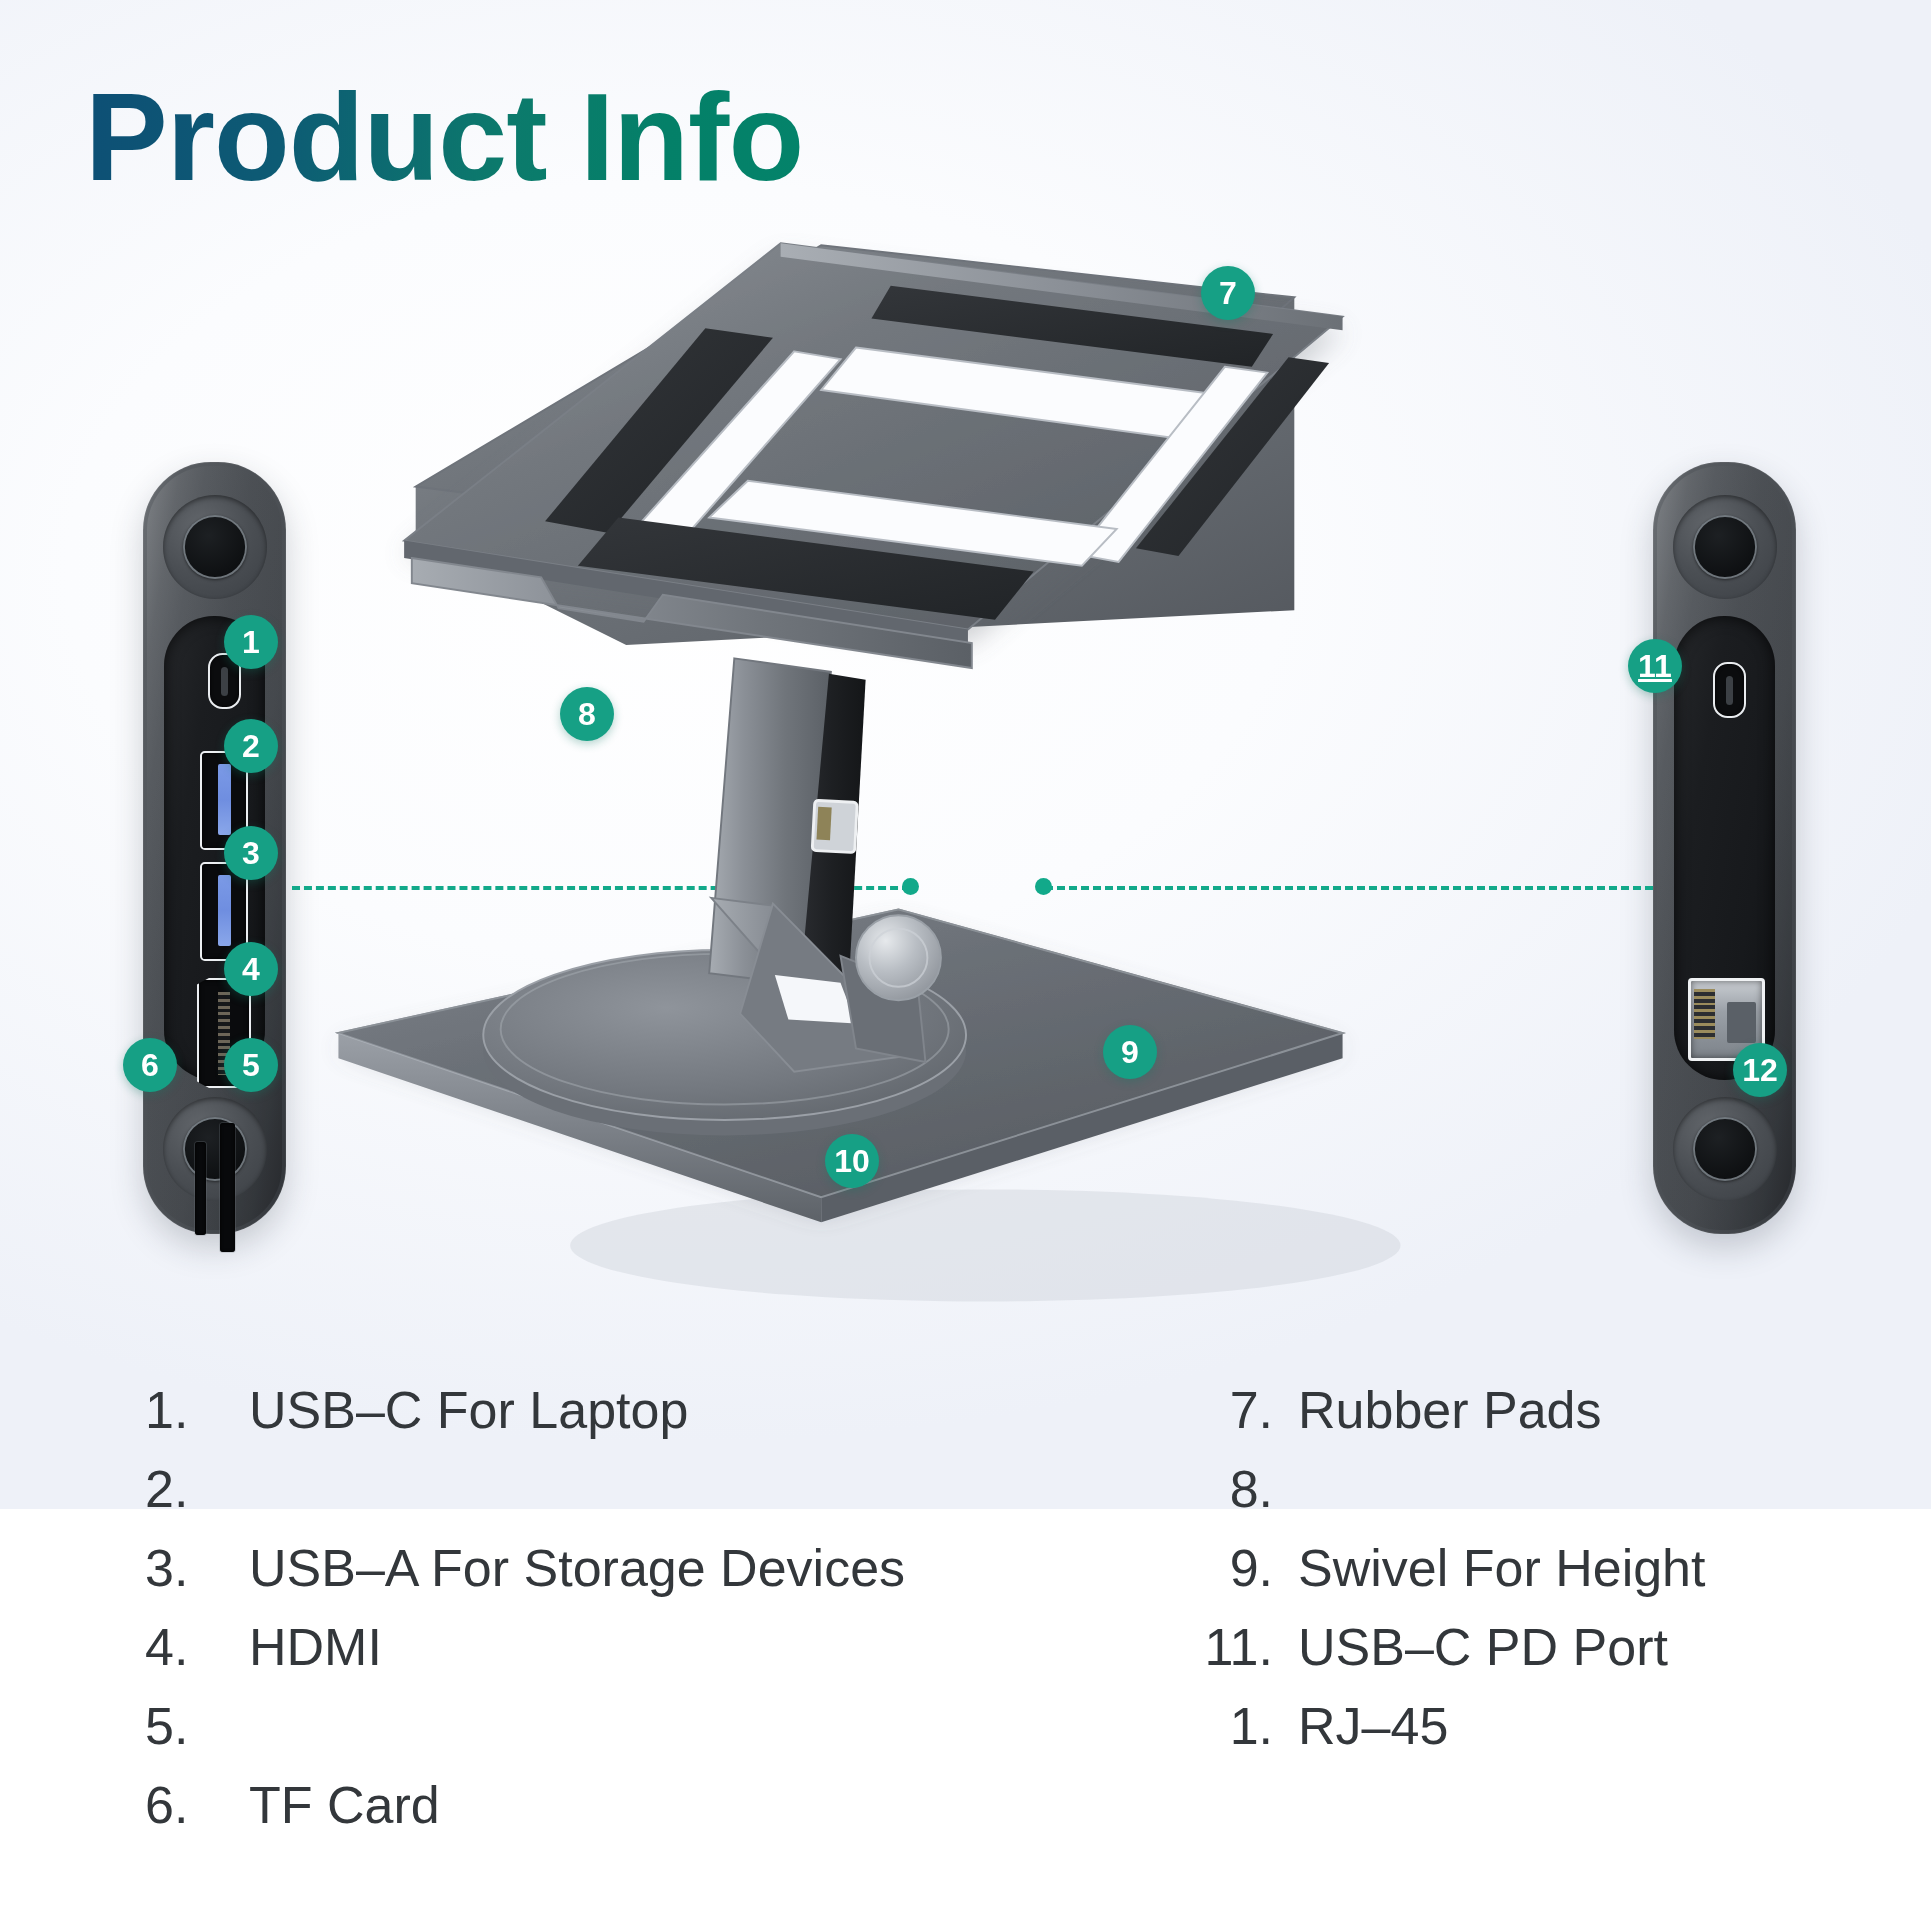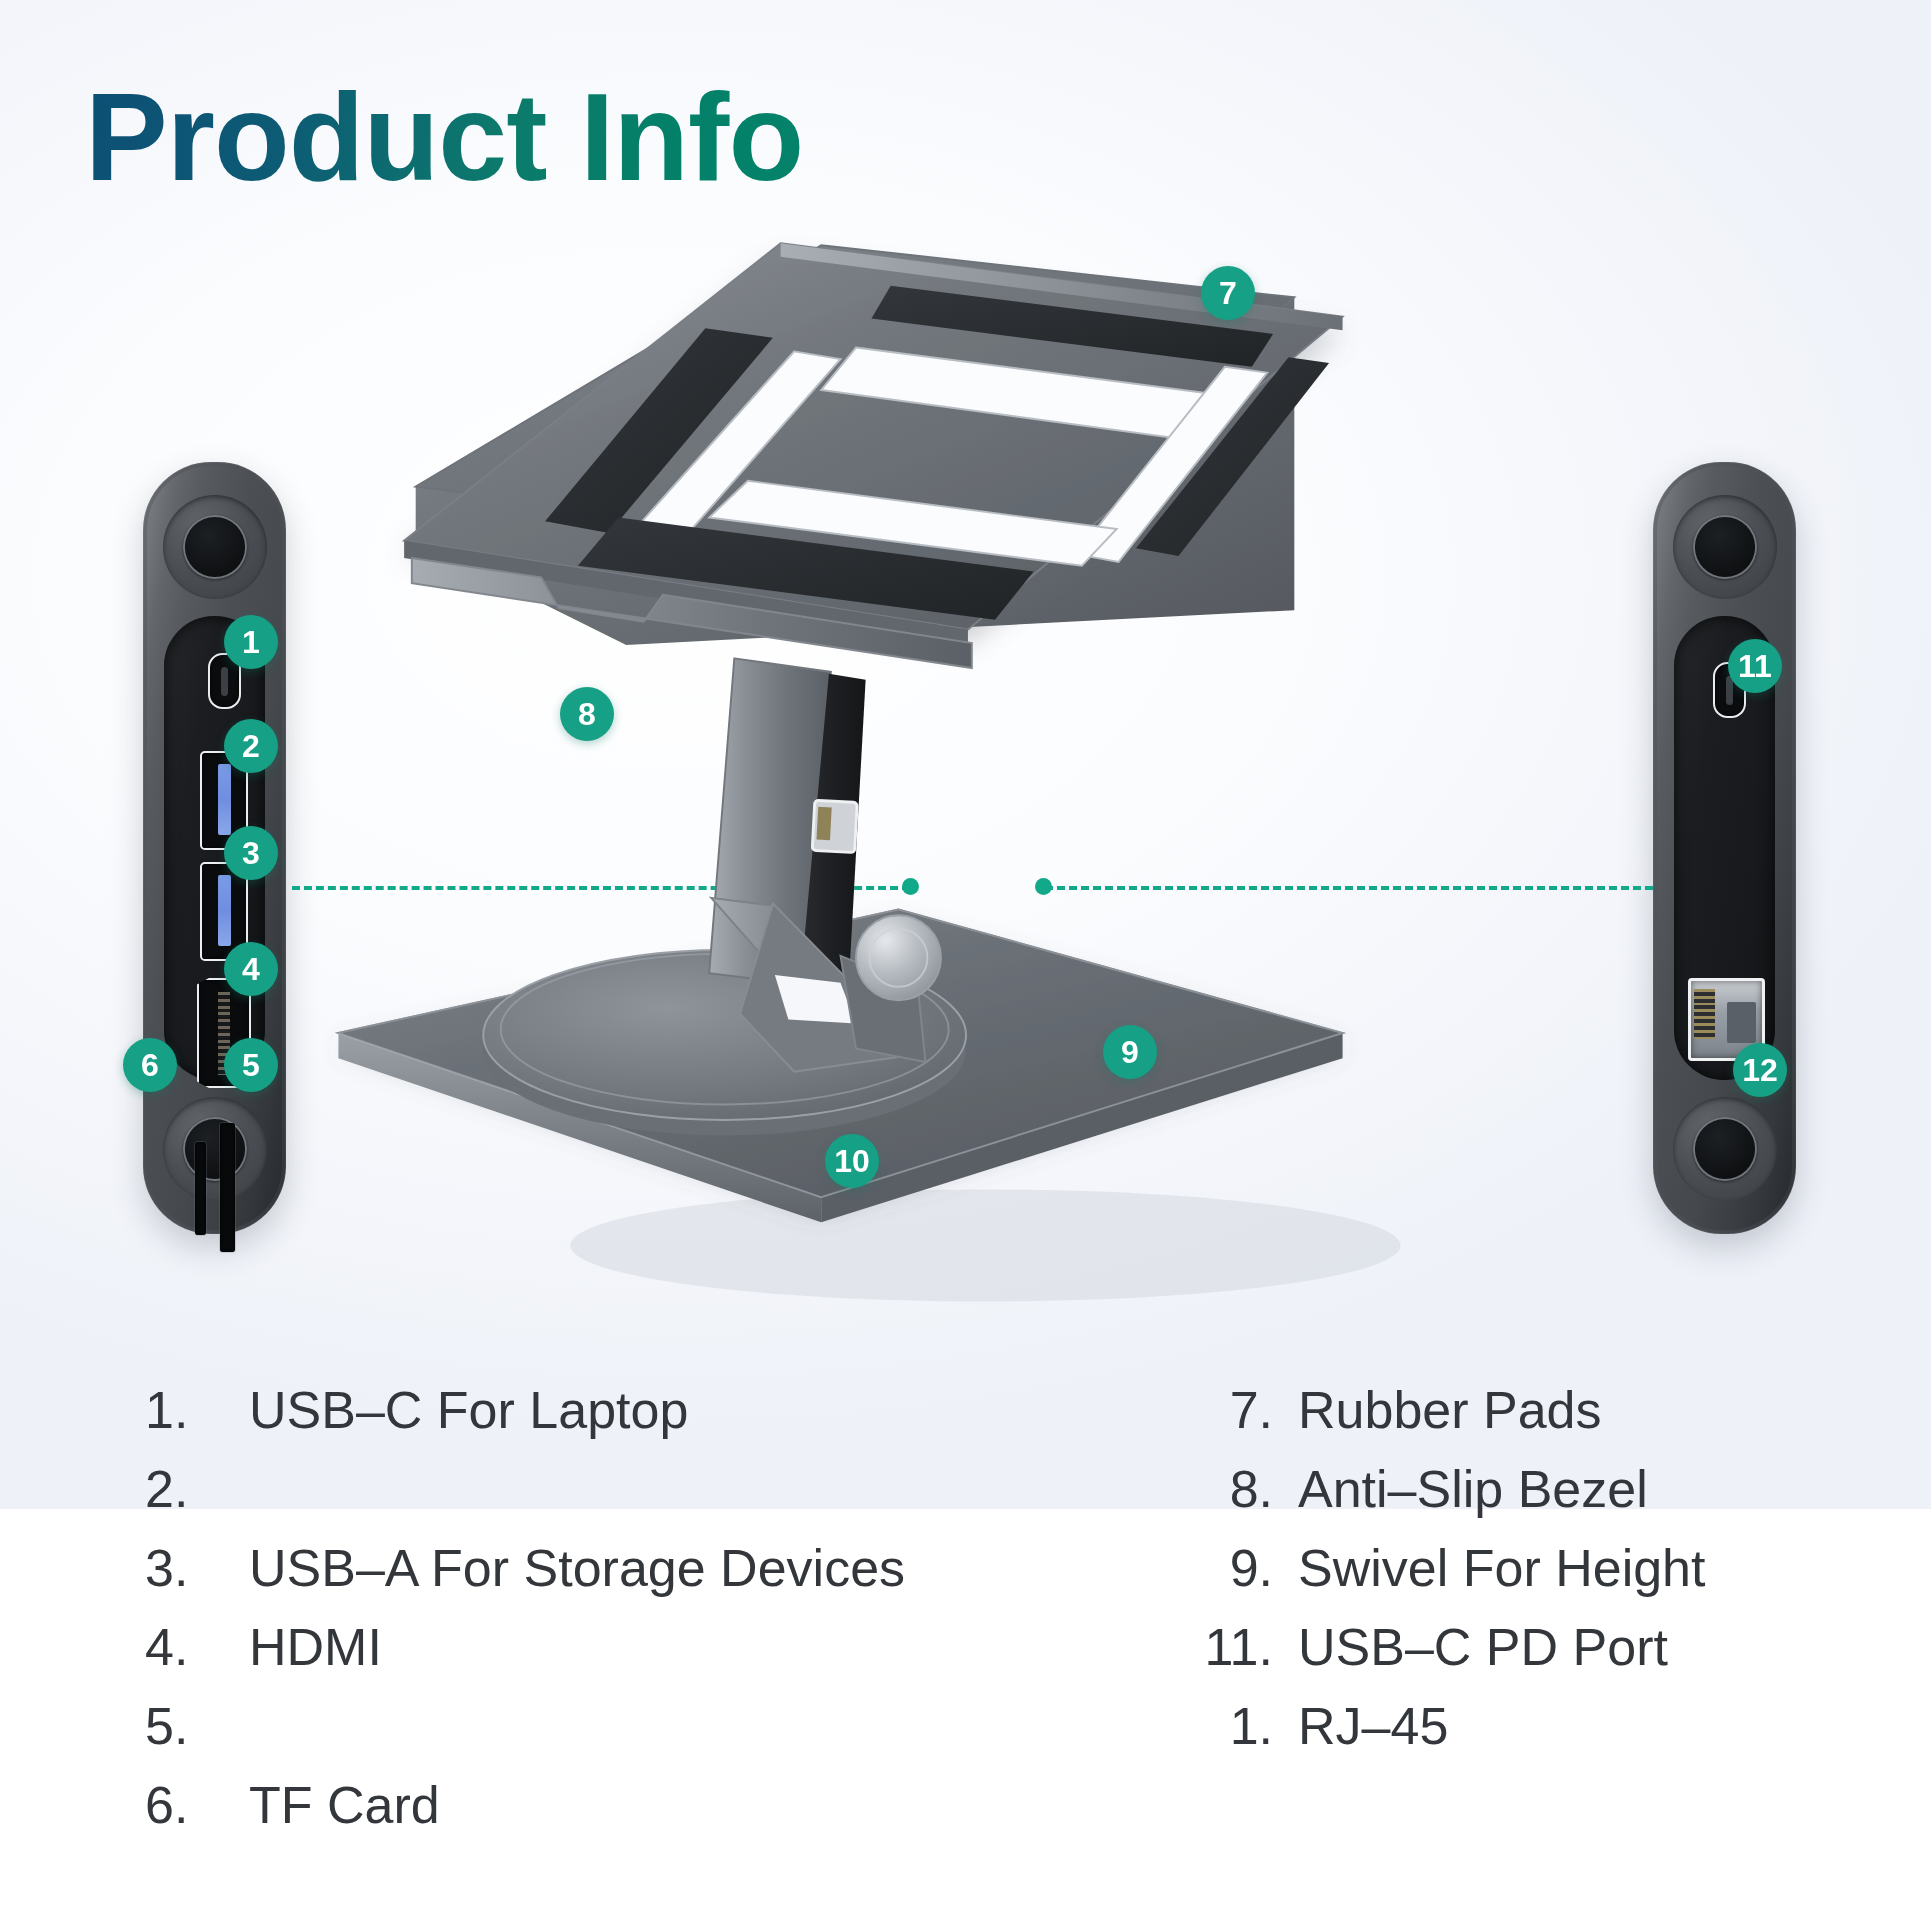--- a/index.html
+++ b/index.html
@@ -284,21 +284,21 @@
 
   <div class="panel panel-right">
     <div class="screw screw-top"></div>
     <div class="screw screw-bottom"></div>
     <div class="port-field">
       <div class="port usbc-port" style="left:39px; top:46px;"></div>
       <div class="port rj45-port" style="left:13.5px; top:362px;"></div>
     </div>
   </div>
 
-  <div class="badge badge-sm" style="left:1728px; top:639px;">
+  <div class="badge badge-sm" style="left:1628px; top:639px;text-decoration:underline;">
     <span>11</span>
   </div>
   <div class="badge badge-sm" style="left:1733px; top:1043px;">
     <span>12</span>
   </div>
 
   <div class="stand">
     <svg viewBox="0 0 1400 1160" xmlns="http://www.w3.org/2000/svg">
       <defs>
         <linearGradient id="gTop" x1="0" y1="0" x2="1" y2="1">
@@ -471,21 +471,20 @@
     </div>
   </div>
 
   <div class="legend legend-right">
     <div class="legend-row">
       <span class="legend-num legend-num-right">7.</span>
       <span class="legend-label">Rubber Pads</span>
     </div>
     <div class="legend-row">
       <span class="legend-num legend-num-right">8.</span>
-      <span class="legend-label">Anti–Slip Bezel</span>
     </div>
     <div class="legend-row">
       <span class="legend-num legend-num-right">9.</span>
       <span class="legend-label">Swivel For Height</span>
     </div>
     <div class="legend-row">
       <span class="legend-num legend-num-right">11.</span>
       <span class="legend-label">USB–C PD Port</span>
     </div>
     <div class="legend-row">

